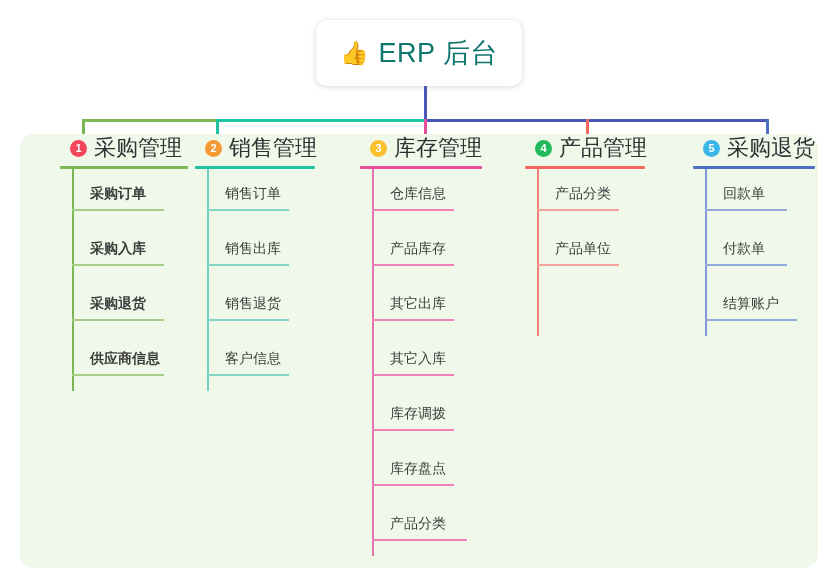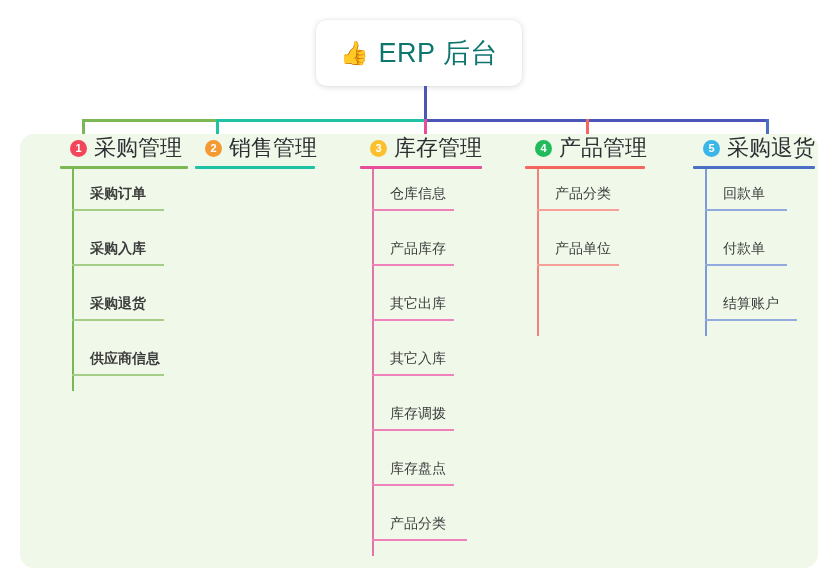--- a/index.html
+++ b/index.html
@@ -180,20 +180,39 @@
       </div>
     </div>
   </div>
 
   <div class="column" style="left:175px; width:145px;">
     <div class="col-header">
       <span class="badge" style="background:#f59a33;">2</span>
       <span class="col-title">销售管理</span>
     </div>
     <div class="col-underline" style="width:120px; background:#1fc3a4;"></div>
+    <div class="items" style="height:230px;">
+      <div class="col-spine" style="top:0; height:222px; background:#6ed1c0;"></div>
+      <div class="item">
+        <span class="item-text">销售订单</span>
+        <span class="item-underline" style="width:82px; background:#84d5c6;"></span>
+      </div>
+      <div class="item">
+        <span class="item-text">销售出库</span>
+        <span class="item-underline" style="width:82px; background:#84d5c6;"></span>
+      </div>
+      <div class="item">
+        <span class="item-text">销售退货</span>
+        <span class="item-underline" style="width:82px; background:#84d5c6;"></span>
+      </div>
+      <div class="item">
+        <span class="item-text">客户信息</span>
+        <span class="item-underline" style="width:82px; background:#84d5c6;"></span>
+      </div>
+    </div>
   </div>
 
   <div class="column" style="left:340px; width:150px;">
     <div class="col-header">
       <span class="badge" style="background:#fbc02d;">3</span>
       <span class="col-title">库存管理</span>
     </div>
     <div class="col-underline" style="width:122px; background:#e84d9b;"></div>
     <div class="items" style="height:395px;">
       <div class="col-spine" style="top:0; height:387px; background:#e472ab;"></div>

